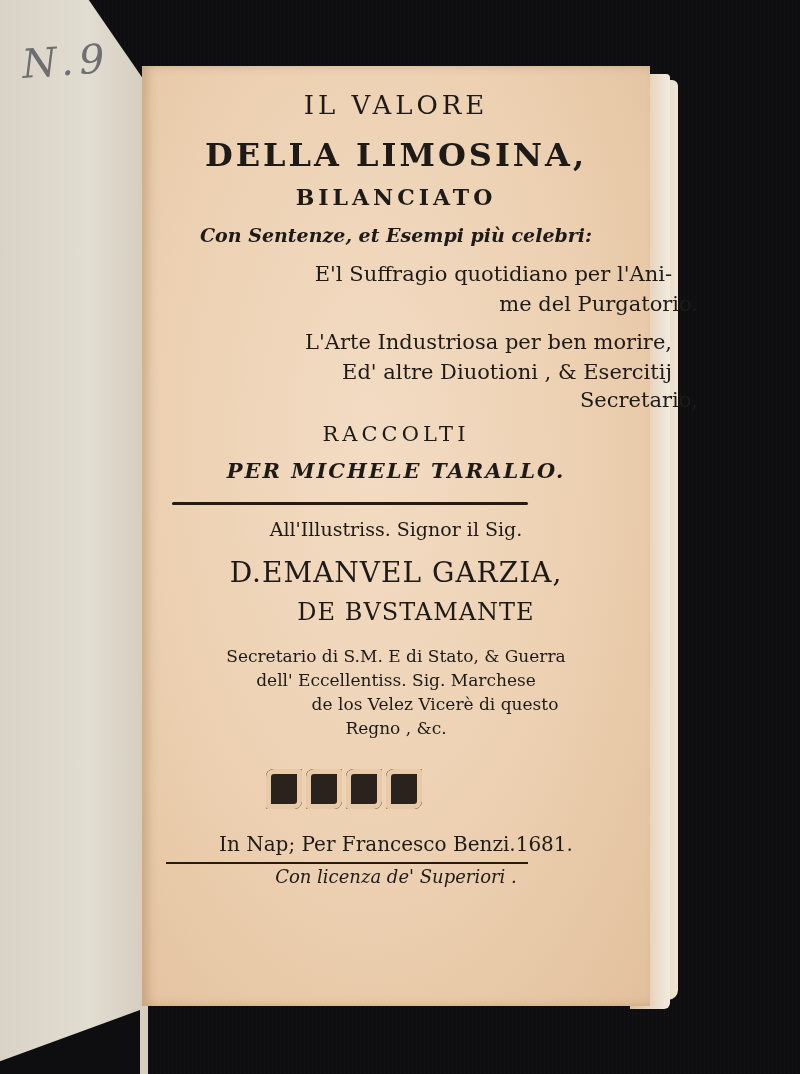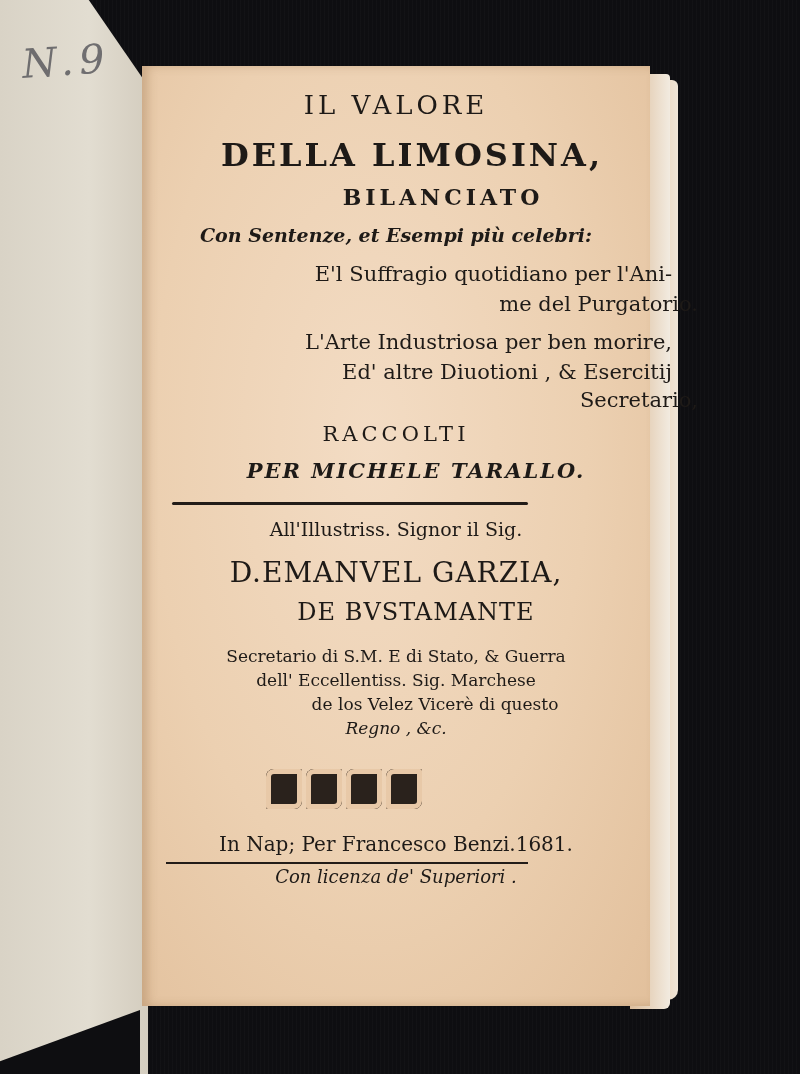--- a/index.html
+++ b/index.html
@@ -50,44 +50,44 @@
       radial-gradient(ellipse at 45% 40%, #f3dcc4 0%, #ecd0b1 55%, #e2c09c 100%);
     box-shadow: inset 6px 0 10px rgba(120,80,40,0.25);
   }
   .content {
     position:absolute; left:0; top:0; width:508px;
     color:#1e1a17;
   }
   .line {
     position:absolute; left:0; width:508px; text-align:center; white-space:nowrap;
   }
-  .caps { letter-spacing:3px; font-weight:bold;padding-left:16px; }
+  .caps { letter-spacing:3px; font-weight:bold; }
   .t1 { top:24px; font-size:26px; font-weight:normal; letter-spacing:4px; }
   .t2 { top:70px; font-size:32px; letter-spacing:3px; }
-  .t3 { top:118px; font-size:22px; letter-spacing:4px; font-weight:bold;padding-left:47px; }
+  .t3 { top:118px; font-size:22px; letter-spacing:4px; font-weight:bold; }
   .t4 { top:158px; font-size:19px; font-style:italic; font-weight:bold; }
   .body-left { text-align:right; }
   .b1 { top:196px; left:22px; font-size:21px; }
   .b2 { top:226px; left:48px; font-size:21px; }
   .b3 { top:264px; left:22px; font-size:21px; }
   .b4 { top:294px; left:22px; font-size:21px; }
   .b5 { top:322px; left:48px; font-size:21px; }
   .t5 { top:356px; font-size:21px; letter-spacing:4px; }
-  .t6 { top:392px; font-size:21px; font-style:italic; font-weight:bold; letter-spacing:2px;padding-left:20px; }
+  .t6 { top:392px; font-size:21px; font-style:italic; font-weight:bold; letter-spacing:2px; }
   .rule {
     position:absolute; left:30px; top:436px; width:356px; height:3px;
     background:#221c18; border-radius:2px;
   }
   .d1 { top:452px; font-size:19px; }
   .d2 { top:490px; font-size:28px; letter-spacing:1px; }
   .d3 { top:532px; font-size:24px; letter-spacing:1px;margin-left:20px; }
   .s1 { top:580px; font-size:17px; }
   .s2 { top:604px; font-size:17px; }
   .s3 { top:628px; font-size:17px;margin-left:39px; }
-  .s4 { top:652px; font-size:17px;font-style:italic; }
+  .s4 { top:652px; font-size:17px; }
   .ornament {
     position:absolute; left:124px; top:700px; width:156px; height:46px;
     display:flex; gap:4px; justify-content:center; align-items:center;
   }
   .orn-cell {
     width:36px; height:40px; background:#2a221c;
     border-radius:8px 2px 8px 2px;
     box-shadow: inset 0 0 0 5px #e8c9a8, inset 0 0 0 9px #2a221c;
   }
   .imprint { top:766px; font-size:20px; }

